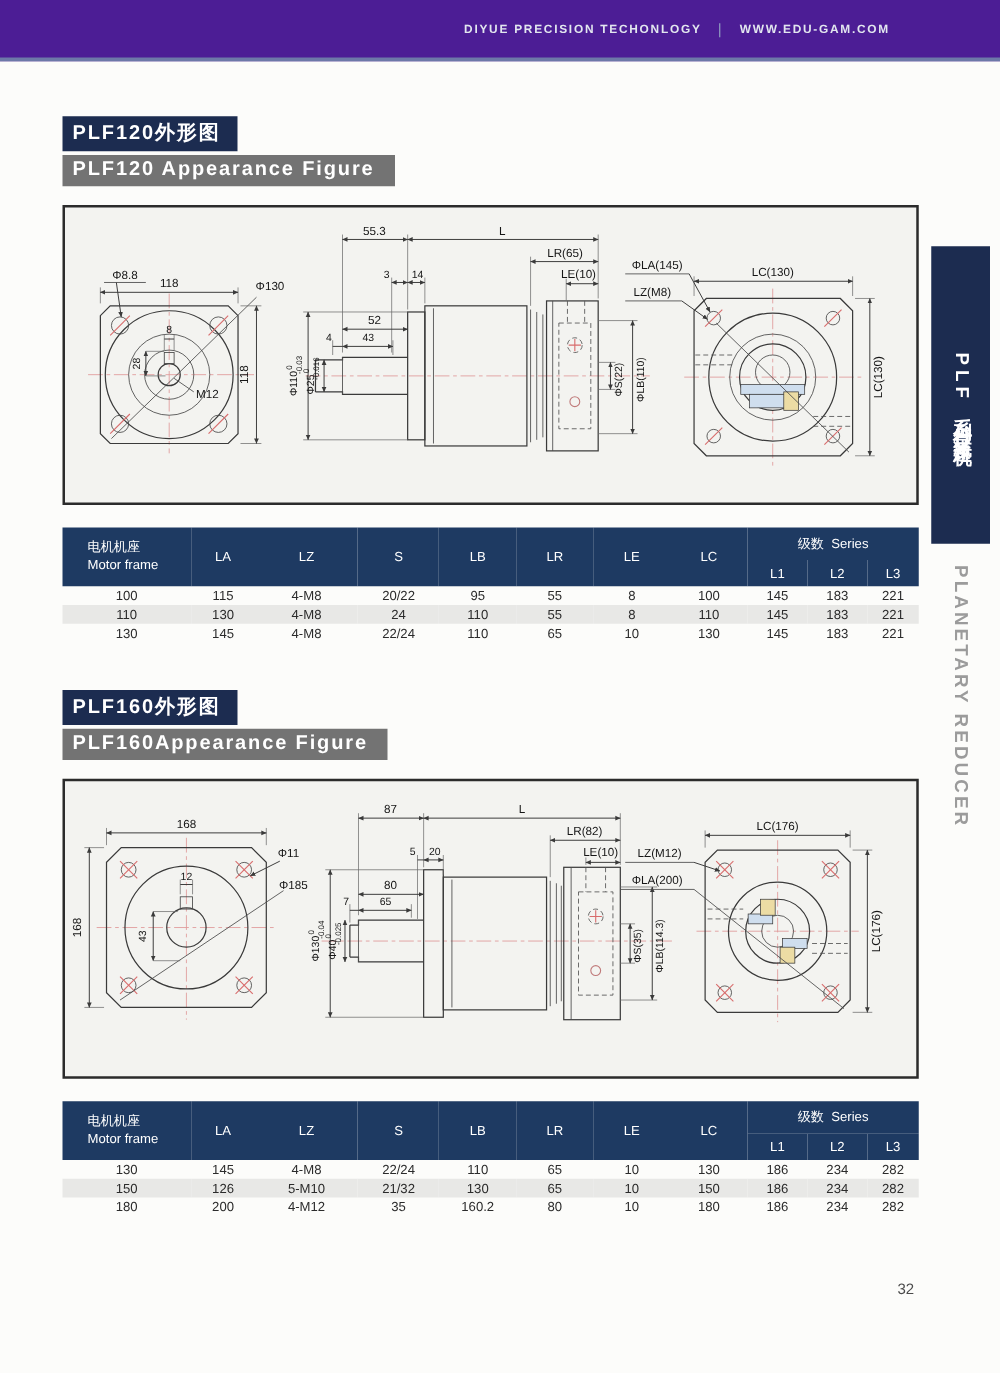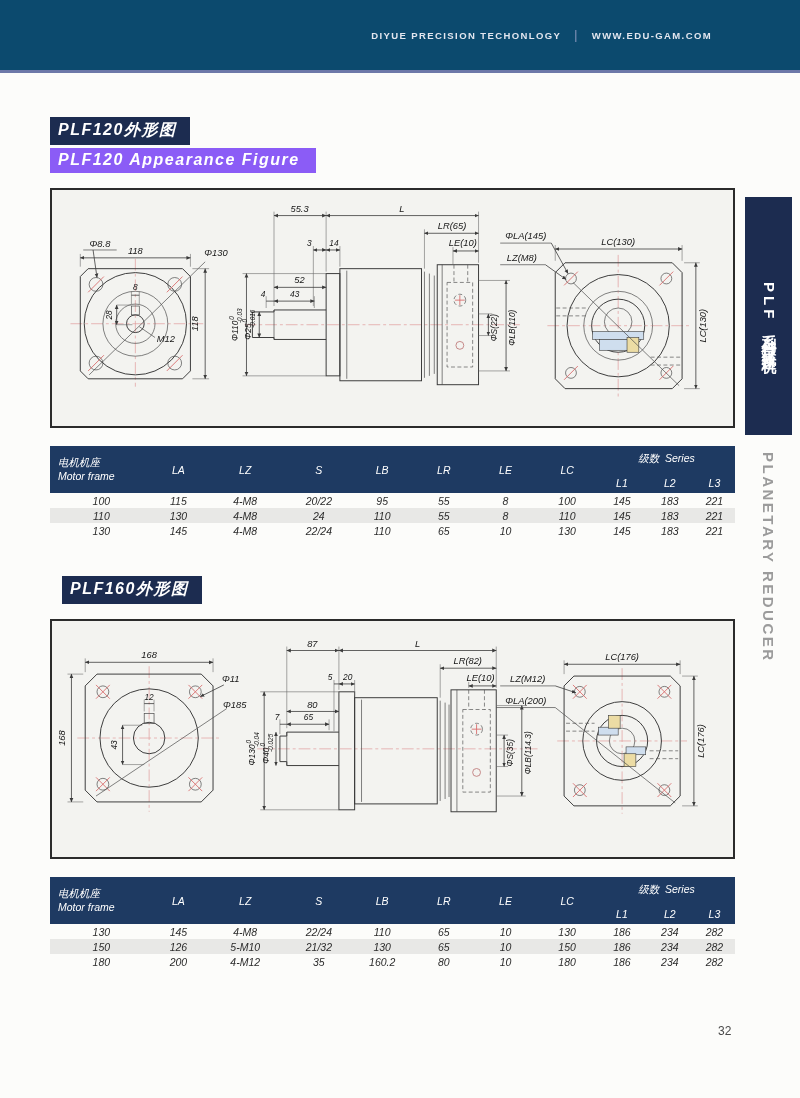--- a/index.html
+++ b/index.html
@@ -2,33 +2,33 @@
 <html><head>
 <meta charset="utf-8">
 <style>
   html,body{margin:0;padding:0;}
   body{
     width:800px;height:1098px;position:relative;overflow:hidden;
     background:#fcfcfa;font-family:"Liberation Sans",sans-serif;
   }
   
   .topbar{
-    height:73px;background:#0c4a6e;border-bottom:3px solid #6d78a8;
+    height:49px;background:#4c1d95;border-bottom:3px solid #6d78a8;
     display:flex;align-items:center;justify-content:flex-end;
     padding-right:88px;box-sizing:border-box;
   }
   .topbar .txt{color:#e2e6ef;font-size:9.5px;letter-spacing:1.4px;font-weight:bold;}
   .topbar .sep{color:#8f9ac0;margin:0 13px;font-size:12px;font-weight:normal;}
   
-  .content{margin-left:50px;width:685px;position:relative;font-style:italic;}
+  .content{margin-left:50px;width:685px;position:relative;}
   .titleblock{margin-top:44px;}
-  .titleblock2{margin-top:38px;margin-left:12px;}
+  .titleblock2{margin-top:38px;}
   .title-navy{display:inline-block;background:#1c2c50;color:#ffffff;font-size:16px;
     font-weight:bold;letter-spacing:1.5px;padding:3px 14px 4px 8px;}
-  .title-gray{display:inline-block;background:#8b5cf6;color:#ffffff;font-size:16px;
+  .title-gray{display:inline-block;background:#737373;color:#ffffff;font-size:16px;
     font-weight:bold;letter-spacing:1.5px;padding:3px 16px 4px 8px;margin-top:3px;}
   .panel{width:685px;height:240px;background:#f3f3f0;border:2px solid #2b2b2b;
     box-sizing:border-box;margin-top:15px;}
   .panel svg{display:block;}
   
   .ln{fill:none;stroke:#3a3a3a;stroke-width:1;}
   .tn{fill:none;stroke:#4a4a4a;stroke-width:0.7;}
   .dsh{fill:none;stroke:#555555;stroke-width:0.7;stroke-dasharray:4 2.5;}
   .dim{fill:none;stroke:#3a3a3a;stroke-width:0.8;}
   .ext{fill:none;stroke:#6a6a6a;stroke-width:0.6;}
@@ -36,21 +36,21 @@
   .rt{fill:none;stroke:#d86c6c;stroke-width:0.9;}
   .rc{fill:none;stroke:#c07b7b;stroke-width:0.9;}
   .bf{fill:#cfdeee;stroke:#3a3a3a;stroke-width:0.6;}
   .yf{fill:#ecdca4;stroke:#3a3a3a;stroke-width:0.6;}
   text.d{font-size:9.5px;fill:#161616;text-anchor:middle;}
   text.s8{font-size:8.5px;fill:#161616;text-anchor:middle;}
   tspan.tol{font-size:6.5px;}
   
   table.spec{width:685px;border-collapse:collapse;margin-top:18px;table-layout:fixed;}
   table.spec thead th{background:#1e3a62;color:#ffffff;font-weight:normal;font-size:10.5px;}
-  th.th-motor{text-align:left;padding-left:8px;font-size:10px;line-height:1.25;}
+  th.th-motor{text-align:left;padding-left:20px;font-size:10px;line-height:1.25;}
   tr.hrow1 th{height:24px;}
   tr.hrow2 th{height:19px;}
   table.spec tbody td{text-align:center;height:15px;padding:0;color:#2b2b2b;font-size:10.5px;}
   table.spec tbody tr.alt{background:#e8e8e6;}
   
   .side-tab{position:absolute;top:197px;right:8px;width:47px;height:238px;background:#1c2c50;
     display:flex;align-items:center;justify-content:center;}
   .side-tab span{writing-mode:vertical-rl;text-orientation:mixed;color:#ffffff;
     font-size:15px;font-weight:bold;letter-spacing:4px;}
   .side-en{position:absolute;top:452px;right:8px;width:47px;display:flex;justify-content:center;}
@@ -298,20 +298,21 @@
           <td>130</td>
           <td>145</td>
           <td>183</td>
           <td>221</td>
         </tr>
     </tbody>
   </table>
 
   <div class="titleblock2">
     <div><span class="title-navy">PLF160外形图</span></div>
+    <div><span class="title-gray">PLF160Appearance Figure</span></div>
   </div>
 
   <div class="panel">
   <svg viewBox="0 0 685 240" width="681" height="236">
     <defs>
       <marker id="a2" viewBox="0 0 10 10" refX="8.5" refY="5" markerWidth="6" markerHeight="6" orient="auto-start-reverse">
         <path d="M0,1 L9,5 L0,9 z" fill="#3a3a3a"></path>
       </marker>
     </defs>
 

